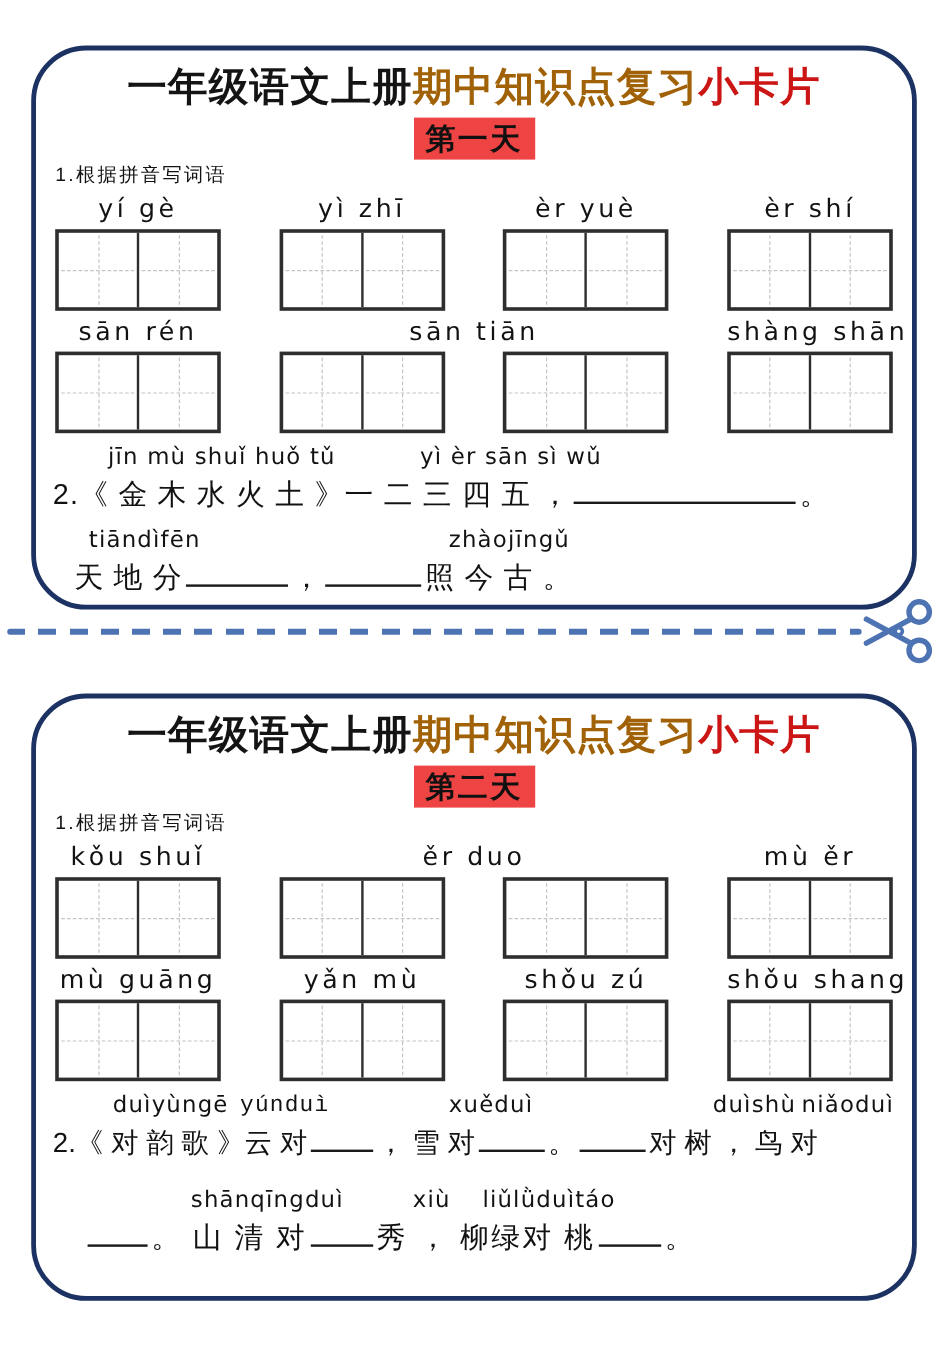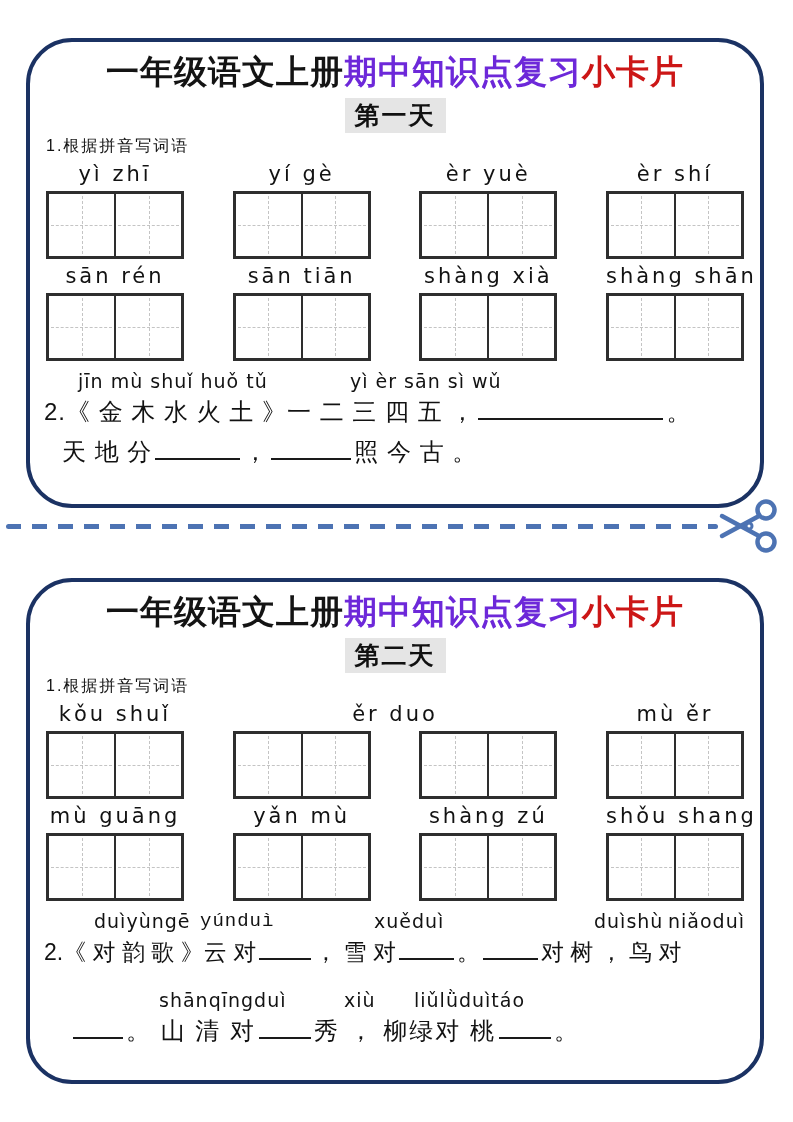--- a/index.html
+++ b/index.html
@@ -9,24 +9,24 @@
   }
   .card{
     position:absolute;left:26px;width:738px;box-sizing:border-box;
     border:4px solid #1b3263;border-radius:46px;background:#fff;
     padding:4px 14px 0 14px;
   }
   .card-title{
     margin:4px 0 0 0;text-align:center;font-size:33px;font-weight:900;
     letter-spacing:1px;white-space:nowrap;
   }
-  .t-black{color:#141414}.t-blue{color:#6d28d9}.t-red{color:#cc1616}
+  .t-black{color:#141414}.t-blue{color:#a16207}.t-red{color:#cc1616}
   .day-wrap{text-align:center;margin-top:3px;height:34px;}
   .day{
-    display:inline-block;background:#e5e5e5;color:#111;font-size:25px;
+    display:inline-block;background:#ef4444;color:#111;font-size:25px;
     font-weight:700;padding:1px 10px;letter-spacing:2px;
   }
   .q1{font-size:16px;margin:4px 0 0 2px;letter-spacing:2px;}
   .prow{display:flex;justify-content:space-between;padding:0 2px;margin-top:5px;height:27px;}
   .plabel{
     width:138px;text-align:center;font-size:21px;letter-spacing:3px;white-space:nowrap;
     font-family:"DejaVu Sans",sans-serif;
   }
   .brow{display:flex;justify-content:space-between;padding:0 2px;margin-top:2px;}
   .pair{display:flex;width:138px;height:68px;box-sizing:border-box;border:3px solid #2e2e2e;background:#fff;}
@@ -61,22 +61,22 @@
 <section class="card" style="top:38px;height:470px;">
   <h1 class="card-title">
     <span class="t-black">一年级语文上册</span><span class="t-blue">期中知识点复习</span><span class="t-red">小卡片</span>
   </h1>
   <div class="day-wrap">
     <span class="day">第一天</span>
   </div>
   <div class="q1">1.根据拼音写词语</div>
 
   <div class="prow">
+    <span class="plabel">yí gè</span>
     <span class="plabel">yì zhī</span>
-    <span class="plabel">yí gè</span>
     <span class="plabel">èr yuè</span>
     <span class="plabel">èr shí</span>
   </div>
   <div class="brow">
     <div class="pair">
         <div class="sq"></div>
         <div class="sq"></div>
       </div>
     <div class="pair">
         <div class="sq"></div>
@@ -88,21 +88,20 @@
       </div>
     <div class="pair">
         <div class="sq"></div>
         <div class="sq"></div>
       </div>
   </div>
 
   <div class="prow">
     <span class="plabel">sān rén</span>
     <span class="plabel">sān tiān</span>
-    <span class="plabel">shàng xià</span>
     <span class="plabel">shàng shān</span>
   </div>
   <div class="brow">
     <div class="pair">
         <div class="sq"></div>
         <div class="sq"></div>
       </div>
     <div class="pair">
         <div class="sq"></div>
         <div class="sq"></div>
@@ -112,25 +111,29 @@
         <div class="sq"></div>
       </div>
     <div class="pair">
         <div class="sq"></div>
         <div class="sq"></div>
       </div>
   </div>
 
   <div class="q2">
     <div class="pline">
-      <span style="left:34px;">jīn mù shuǐ huǒ tǔ</span>
+      <span style="left:46px;">jīn mù shuǐ huǒ tǔ</span>
       <span style="left:306px;">yì èr sān sì wǔ</span>
     </div>
     <div class="tline">
       <span>2.《 金 木 水 火 土 》一 二 三 四 五 ，</span><span class="blank" style="width:185px;"></span><span>。</span>
+    </div>
+    <div class="pline" style="margin-top:6px;">
+      <span style="left:30px;">tiāndìfēn</span>
+      <span style="left:330px;">zhàojīngǔ</span>
     </div>
     <div class="tline" style="margin-left:18px;">
       <span>天 地 分</span><span class="blank" style="width:85px;"></span><span>，</span><span class="blank" style="width:80px;"></span><span>照 今 古 。</span>
     </div>
   </div>
 </section>
 
 <div class="cutline"></div>
 <svg class="scissors" viewBox="0 0 64 58">
   <g fill="none" stroke="#4d73b3" stroke-width="4.5" stroke-linecap="round">
@@ -171,21 +174,21 @@
       </div>
     <div class="pair">
         <div class="sq"></div>
         <div class="sq"></div>
       </div>
   </div>
 
   <div class="prow">
     <span class="plabel">mù guāng</span>
     <span class="plabel">yǎn mù</span>
-    <span class="plabel">shàng zú</span>
+    <span class="plabel">shǒu zú</span>
     <span class="plabel">shǒu shang</span>
   </div>
   <div class="brow">
     <div class="pair">
         <div class="sq"></div>
         <div class="sq"></div>
       </div>
     <div class="pair">
         <div class="sq"></div>
         <div class="sq"></div>
@@ -207,19 +210,19 @@
       <span style="left:330px;">xuěduì</span>
       <span style="left:550px;">duìshù</span>
       <span style="left:624px;">niǎoduì</span>
     </div>
     <div class="tline compact">
       <span>2.《 对 韵 歌 》云 对</span><span class="blank" style="width:52px;"></span><span>， 雪 对</span><span class="blank" style="width:55px;"></span><span>。</span><span class="blank" style="width:55px;"></span><span>对 树 ， 鸟 对</span>
     </div>
     <div class="pline" style="margin-top:16px;">
       <span style="left:115px;">shānqīngduì</span>
       <span style="left:300px;">xiù</span>
-      <span style="left:370px;">liǔlǜduìtáo</span>
+      <span style="left:358px;">liǔlǜduìtáo</span>
     </div>
     <div class="tline" style="margin-left:26px;letter-spacing:2px;">
       <span class="blank" style="width:50px;"></span><span>。 山 清 对</span><span class="blank" style="width:52px;"></span><span>秀 ， 柳绿对 桃</span><span class="blank" style="width:52px;"></span><span>。</span>
     </div>
   </div>
 </section>
 
 </body></html>

